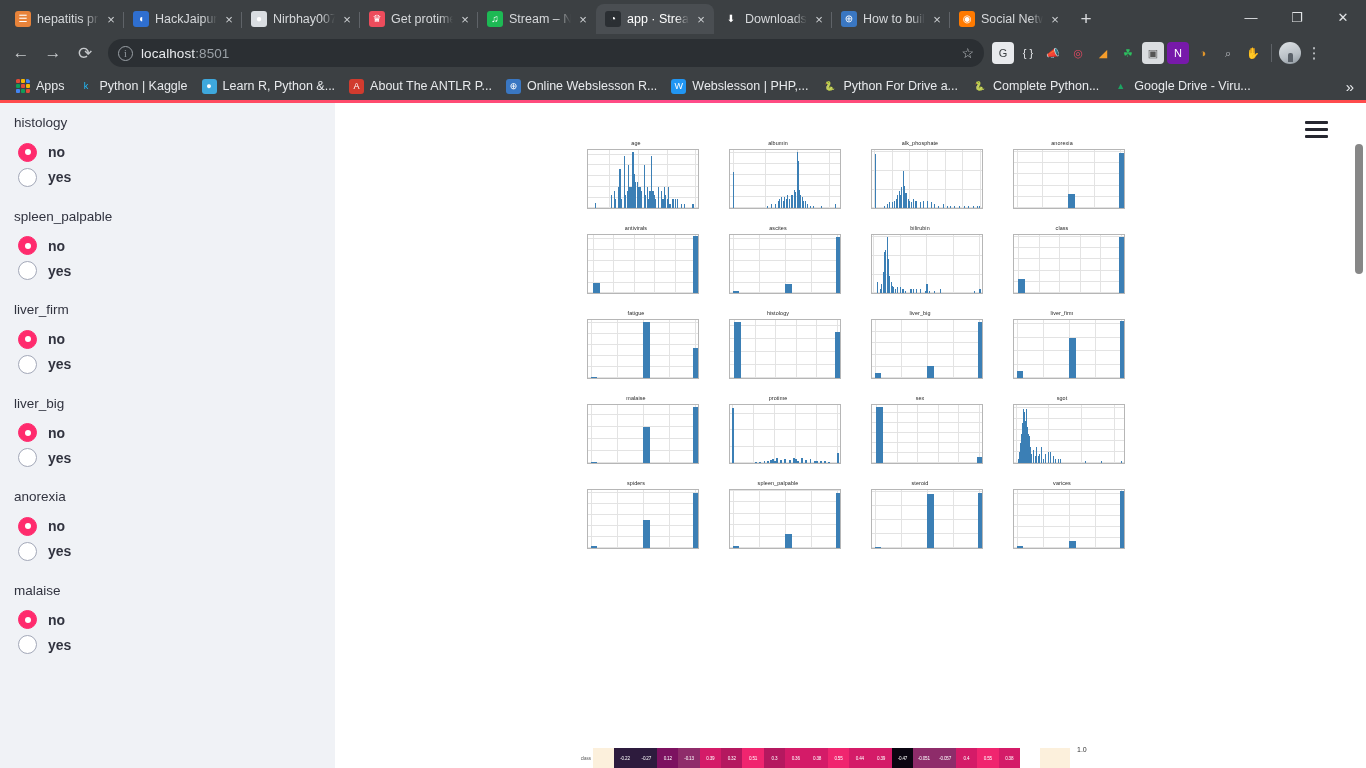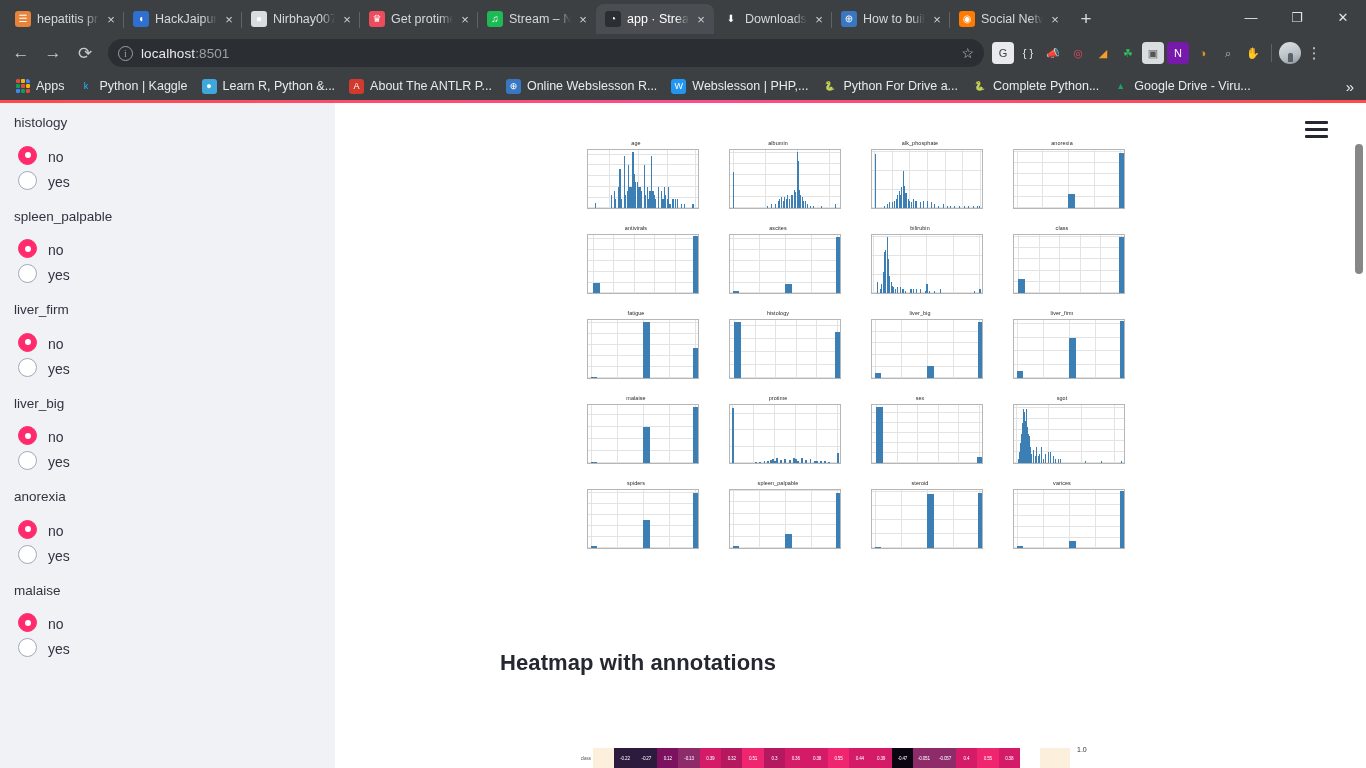--- a/index.html
+++ b/index.html
@@ -134,21 +134,21 @@
   
   .st-sidebar {
     position: absolute; top: 0; left: 0; width: 335px; height: 668px;
     background: #f0f2f6; padding: 14px 22px 20px 14px; overflow: hidden;
   }
   .field { margin-bottom: 18px; }
   .field-label {
     font-size: 13.5px; color: #31333f; margin-bottom: 8px; line-height: 1.3;
   }
   .radio-row {
-    display: flex; align-items: flex-end; gap: 11px; height: 25px; margin-left: 4px;
+    display: flex; align-items: center; gap: 11px; height: 25px; margin-left: 4px; font-weight: bold;
   }
   .radio-dot {
     width: 19px; height: 19px; border-radius: 50%; flex: 0 0 19px;
     background: #fff; border: 1.6px solid #a3a8b8; position: relative;
   }
   .radio-dot.on {
     background: #ff2b6d; border-color: #ff2b6d;
   }
   .radio-dot.on::after {
     content: ""; position: absolute; left: 50%; top: 50%;
@@ -1030,21 +1030,20 @@
               <div class="sp-grid-h" style="bottom: 93.2836%;"></div>
               <div class="bars">
                 <div class="bar" style="left: 2.38095%; width: 6%; height: 3.73134%;"></div>
                 <div class="bar" style="left: 50%; width: 6%; height: 12.6866%;"></div>
                 <div class="bar" style="left: 96.1905%; width: 6%; height: 97.7612%;"></div>
               </div>
             </div>
           </div>
         </div>
 
-      <div class="heatmap-title">Heatmap with annotations</div>
 
       <div class="heatmap-strip" id="heatmap-host">
           <div class="hm-rowlabel">class</div>
           <div class="hm-cell" style="background: rgb(252, 240, 220);"></div>
           <div class="hm-cell" style="background: rgb(45, 27, 61);">-0.22</div>
           <div class="hm-cell" style="background: rgb(45, 27, 61);">-0.27</div>
           <div class="hm-cell" style="background: rgb(124, 17, 96);">0.12</div>
           <div class="hm-cell" style="background: rgb(142, 44, 106);">-0.13</div>
           <div class="hm-cell" style="background: rgb(212, 27, 104);">0.39</div>
           <div class="hm-cell" style="background: rgb(180, 24, 95);">0.32</div>

